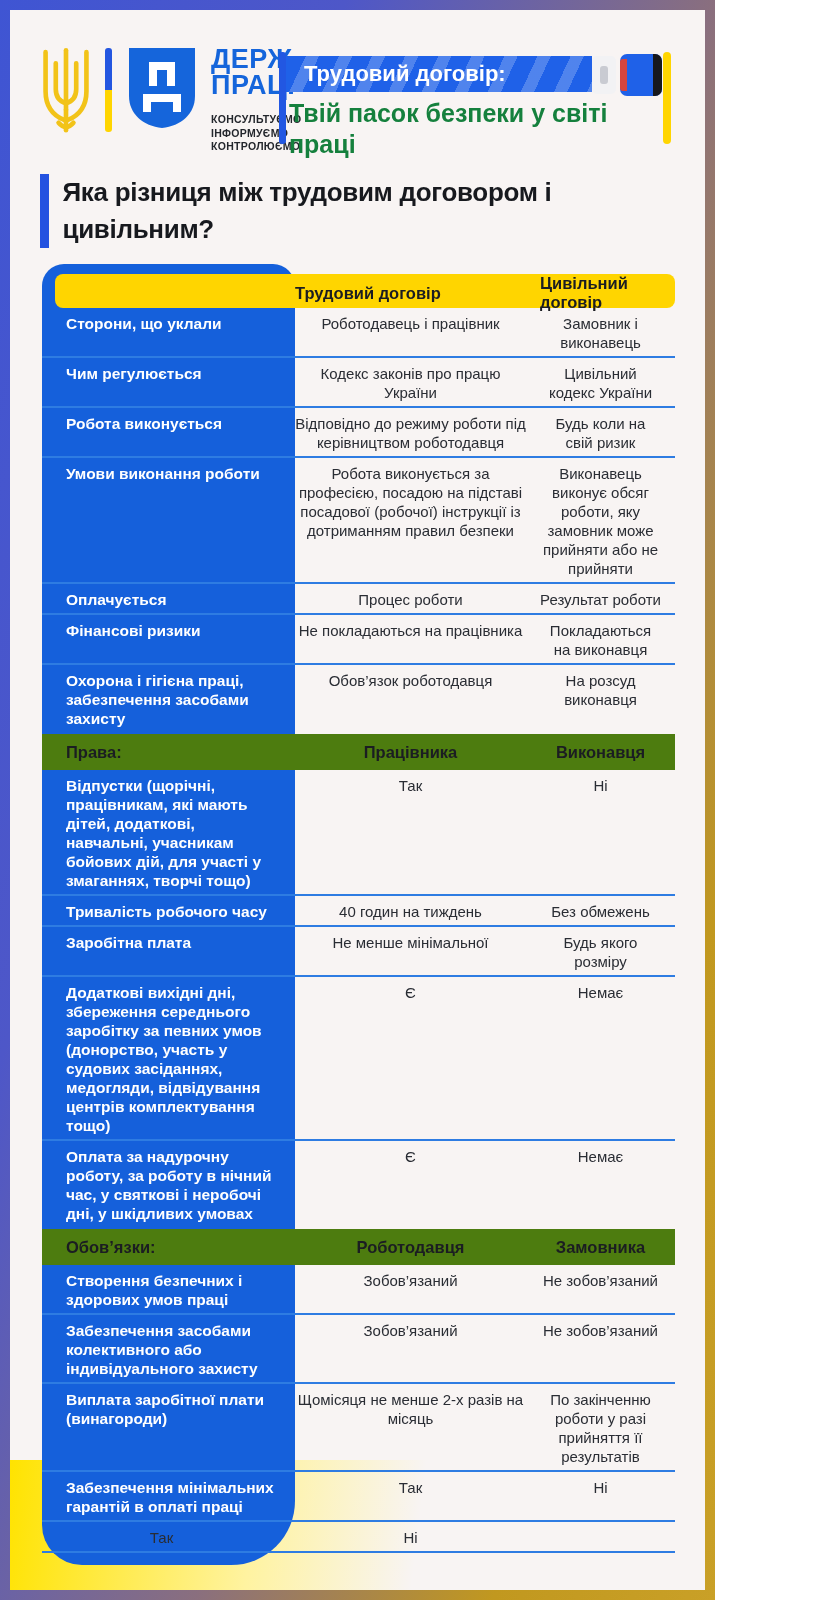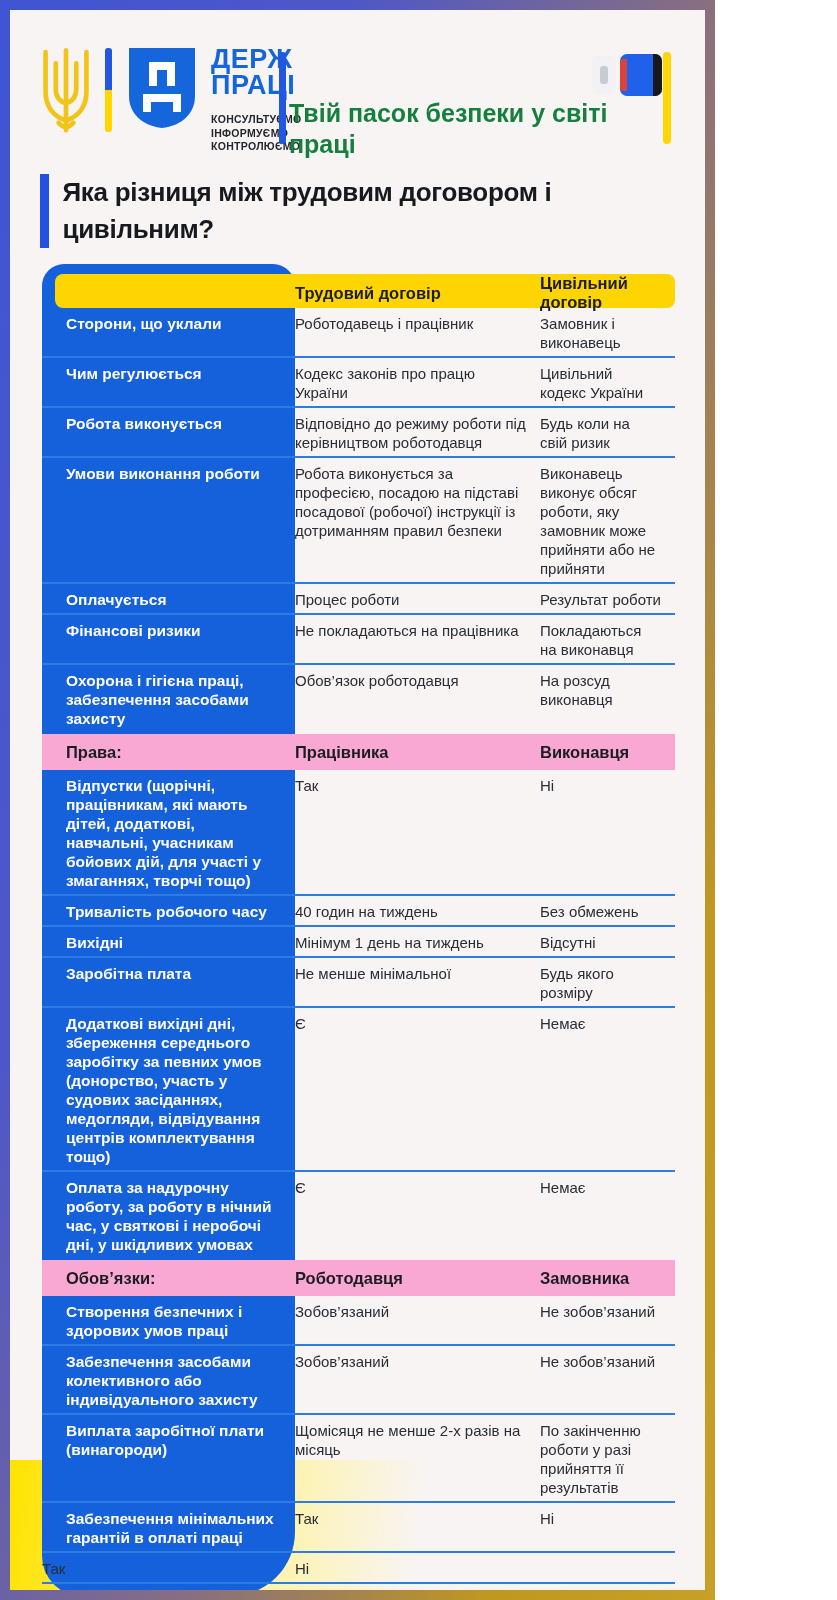--- a/index.html
+++ b/index.html
@@ -54,22 +54,22 @@
   .thead {
     position: relative; z-index: 2; margin-left: 13px; height: 34px;
     background: #FFD500; border-radius: 8px;
     display: grid; grid-template-columns: 240px 245px 1fr; align-items: center;
   }
   .thead .hcell { font-weight: bold; font-size: 16.5px; color: #1B1D22; }
 
   .trow { position: relative; z-index: 1; display: grid; grid-template-columns: 253px 245px 1fr; padding: 6px 0; }
   .trow .label { padding: 0 16px 0 24px; }
   .trow.normal .label { color: #fff; font-weight: bold; font-size: 15.5px; line-height: 19px; }
-  .trow .c1, .trow .c2 { color: #2A2D34; font-size: 15px; line-height: 19px; padding-right: 14px; }
-  .trow.section { background: #f9a8d4; padding: 8px 0; align-items: center; }
+  .trow .c1, .trow .c2 { color: #2A2D34; font-size: 15px; line-height: 19px; padding-right: 14px; text-align: center; }
+  .trow.section { background: #4d7c0f; padding: 8px 0; align-items: center; }
   .trow.section .label, .trow.section .c1, .trow.section .c2 {
     font-weight: bold; font-size: 16.5px; color: #1B1D22; line-height: 20px;
   }
   .trow.sep::after { content: ""; position: absolute; left: 0; right: 0; bottom: 0; height: 2px; background: #2E7CE2; }
 
   .bottom-glow {
     position: absolute; left: 0; bottom: 0; width: 540px; height: 130px; z-index: 0;
     background: linear-gradient(97deg, #FFE300 0%, #FFF3A0 45%, rgba(255,248,240,0) 75%);
   }
 </style>
@@ -113,20 +113,23 @@
           <div class="tagline">
             <div>КОНСУЛЬТУЄМО</div>
             <div>ІНФОРМУЄМО</div>
             <div>КОНТРОЛЮЄМО</div>
           </div>
         </div>
       </div>
 
       <div class="banner">
         <div class="bar-left"></div>
+        <div class="strap">
+          <span class="strap-text">Трудовий договір:</span>
+        </div>
         <div class="tongue">
             <div class="slot"></div>
           </div>
         <div class="receiver">
           <div class="red"></div>
             <div class="black"></div>
         </div>
         <div class="bar-right"></div>
         <div class="banner-subtitle">Твій пасок безпеки у світі праці</div>
       </div>
@@ -189,25 +192,20 @@
     <div class="cell label">Відпустки (щорічні, працівникам, які мають дітей, додаткові, навчальні, учасникам бойових дій, для участі у змаганнях, творчі тощо)</div>
     <div class="cell c1">Так</div>
     <div class="cell c2">Ні</div>
   </div>
           <div class="trow normal sep">
     <div class="cell label">Тривалість робочого часу</div>
     <div class="cell c1">40 годин на тиждень</div>
     <div class="cell c2">Без обмежень</div>
   </div>
           <div class="trow normal sep">
-    <div class="cell label">Вихідні</div>
-    <div class="cell c1">Мінімум 1 день на тиждень</div>
-    <div class="cell c2">Відсутні</div>
-  </div>
-          <div class="trow normal sep">
     <div class="cell label">Заробітна плата</div>
     <div class="cell c1">Не менше мінімальної</div>
     <div class="cell c2">Будь якого розміру</div>
   </div>
           <div class="trow normal sep">
     <div class="cell label">Додаткові вихідні дні, збереження середнього заробітку за певних умов (донорство, участь у судових засіданнях, медогляди, відвідування центрів комплектування тощо)</div>
     <div class="cell c1">Є</div>
     <div class="cell c2">Немає</div>
   </div>
           <div class="trow normal">

